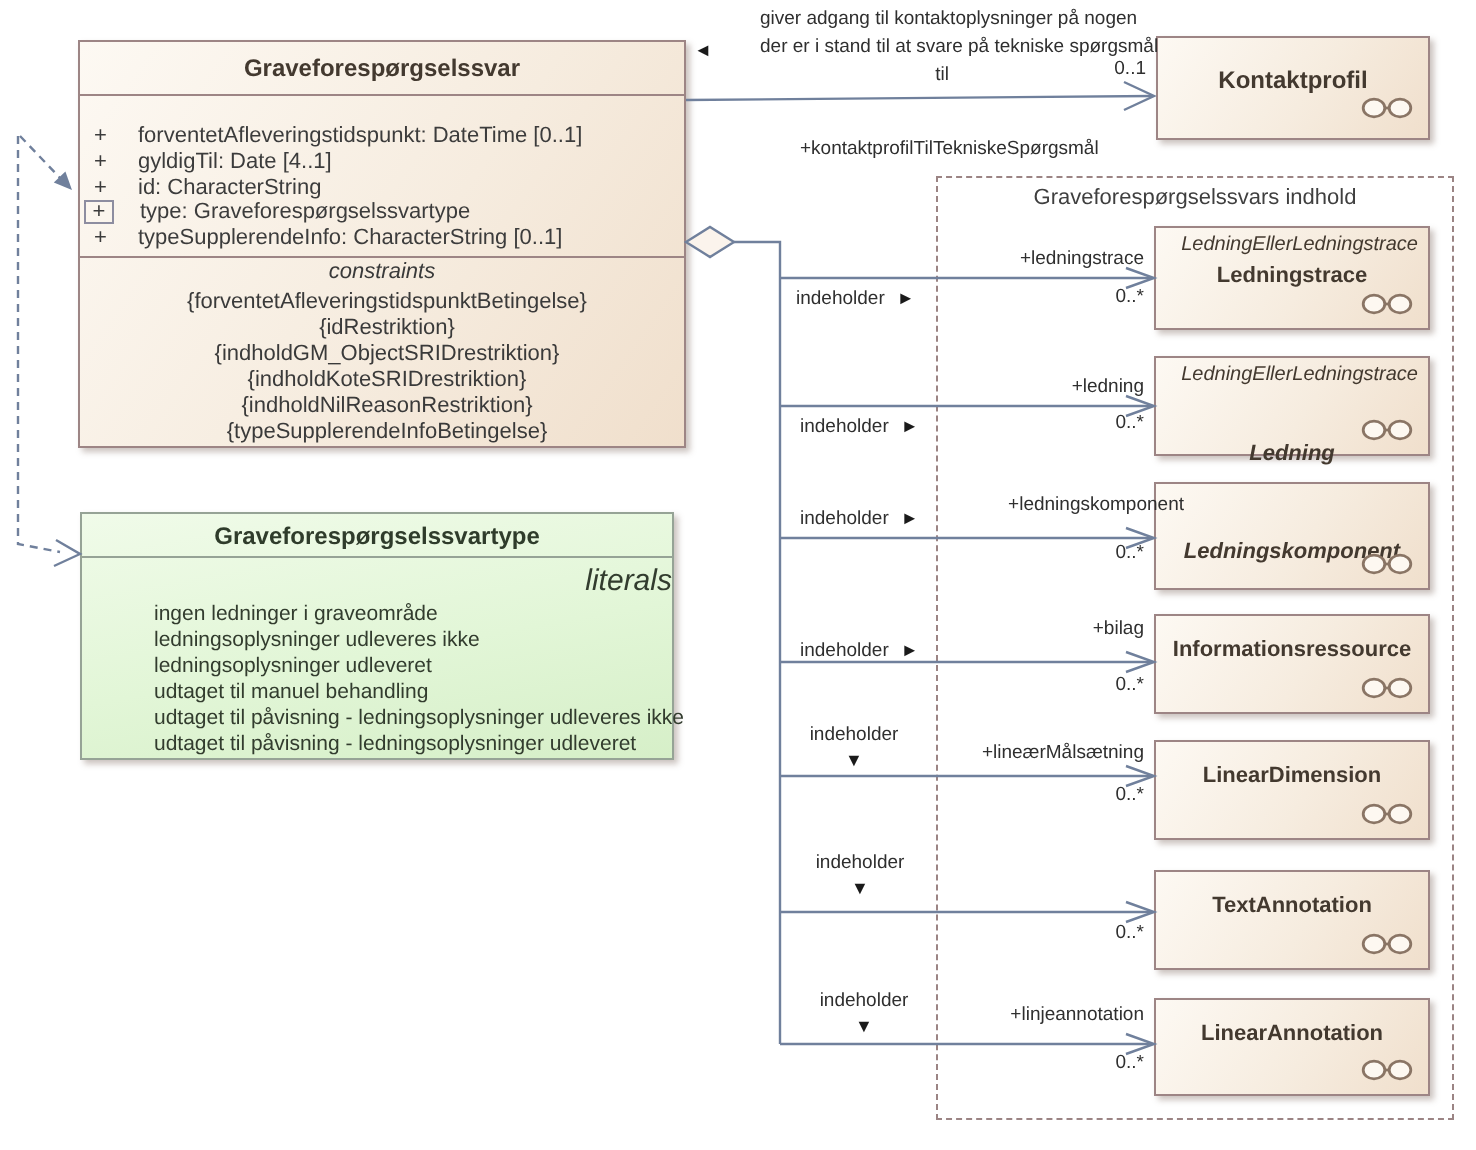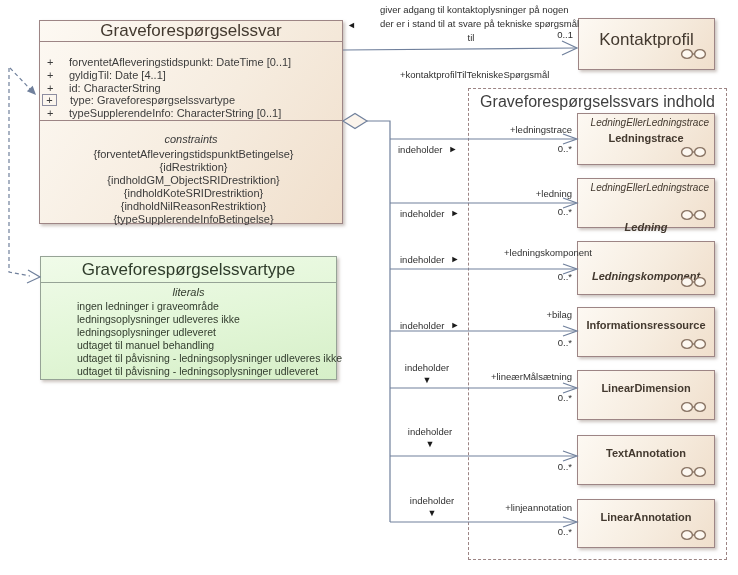--- a/index.html
+++ b/index.html
@@ -9,53 +9,53 @@
   
   .uml-box{
     position:absolute;
     background:linear-gradient(125deg,#fdf9f3 0%,#f6ecdf 55%,#f0dfcc 100%);
     border:1px solid #9d8585;
     box-shadow:2px 2px 3px rgba(125,105,95,.4);
     box-sizing:border-box;
   }
   .main-class{left:39px;top:20px;width:304px;height:204px;display:flex;flex-direction:column;}
   .class-header{height:26px;display:flex;align-items:center;justify-content:center;
-    font-size:17px;font-weight:normal;color:#43392f;}
+    font-size:12px;font-weight:bold;color:#43392f;}
   .attr-section{border-top:1px solid #9d8585;padding-top:14px;height:66px;}
   .attr-row{font-size:11px;line-height:12.8px;padding-left:7px;white-space:nowrap;color:#3c3c3c;}
   .attr-row .vis{display:inline-block;width:22px;}
   .attr-row.boxed{padding-left:2px;}
   .attr-row.boxed .vis{width:13px;border:1px solid #8d8da0;text-align:center;margin-right:13px;line-height:10px;}
-  .constraints-section{border-top:1px solid #9d8585;flex:1;padding-top:12px;}
+  .constraints-section{border-top:1px solid #9d8585;flex:1;padding-top:1px;}
   .constraints-title{text-align:center;font-style:italic;font-size:11px;margin-bottom:3px;}
   .constraint-row{font-size:11px;line-height:13px;padding-left:5px;white-space:nowrap;text-align:center;}
 
   .enum-class{left:40px;top:256px;width:297px;height:124px;
     background:linear-gradient(170deg,#f0fbe9 0%,#e2f6d7 55%,#d6efc8 100%);
     border:1px solid #96a396;display:flex;flex-direction:column;}
   .enum-class .class-header{color:#2f3c2b;border-bottom:1px solid #96a396;height:25px;}
-  .literals-title{text-align:center;font-style:italic;font-size:11px;margin-top:3px;margin-bottom:2px;color:#323c2e;}
+  .literals-title{text-align:right;font-style:italic;font-size:15px;margin-top:3px;margin-bottom:2px;color:#323c2e;}
   .literal-row{font-size:10.5px;line-height:13px;padding-left:36px;white-space:nowrap;color:#323c2e;}
 
   .kontakt-box{left:578px;top:18px;width:137px;height:52px;}
   .kontakt-box .class-header{margin-top:8px;}
 
   .item-box{left:577px;width:138px;}
   .parent-name{font-style:italic;font-size:10px;text-align:right;padding:3px 5px 0 0;color:#43392f;white-space:nowrap;}
   .item-title{font-size:11px;font-weight:bold;text-align:center;color:#43392f;margin-top:4px;white-space:nowrap;}
   .item-title.solo{margin-top:11px;}
   .item-title.abstract{font-style:italic;margin-top:28px;}
   .lollipop{position:absolute;right:7px;bottom:6px;}
   .kontakt-box .lollipop{bottom:9px;}
 
   
   .boundary{position:absolute;left:468px;top:88px;width:259px;height:472px;
     border:1px dashed #9b8484;box-sizing:border-box;}
   .boundary-label{position:absolute;left:468px;top:93px;width:259px;text-align:center;
-    font-size:16px;color:#3f3f3f;}
+    font-size:11px;color:#3f3f3f;}
 
   
   .lbl{position:absolute;font-size:9.5px;color:#2f2f2f;white-space:nowrap;}
   .ind-h{display:flex;align-items:center;gap:6px;}
   .ind-h .tri{font-size:9px;line-height:9px;color:#1a1a1a;}
   .ind-v{display:flex;flex-direction:column;align-items:center;width:62px;line-height:10px;}
   .ind-v .tri{font-size:9px;margin-top:2px;color:#1a1a1a;}
   .role{width:160px;text-align:right;}
   .mult{width:42px;text-align:right;}
   .assoc-name{left:380px;top:3px;width:182px;text-align:center;line-height:14px;}

